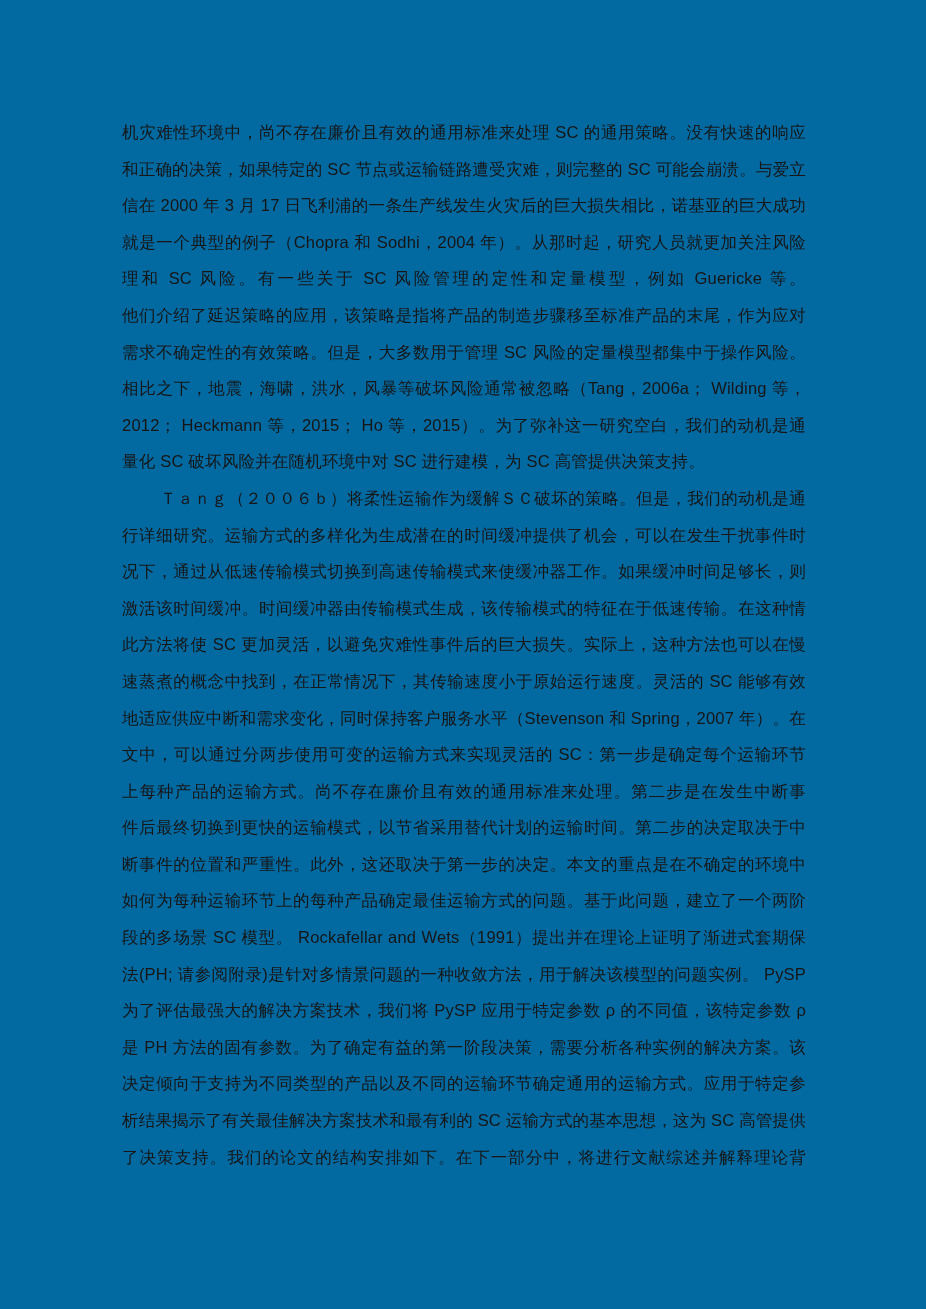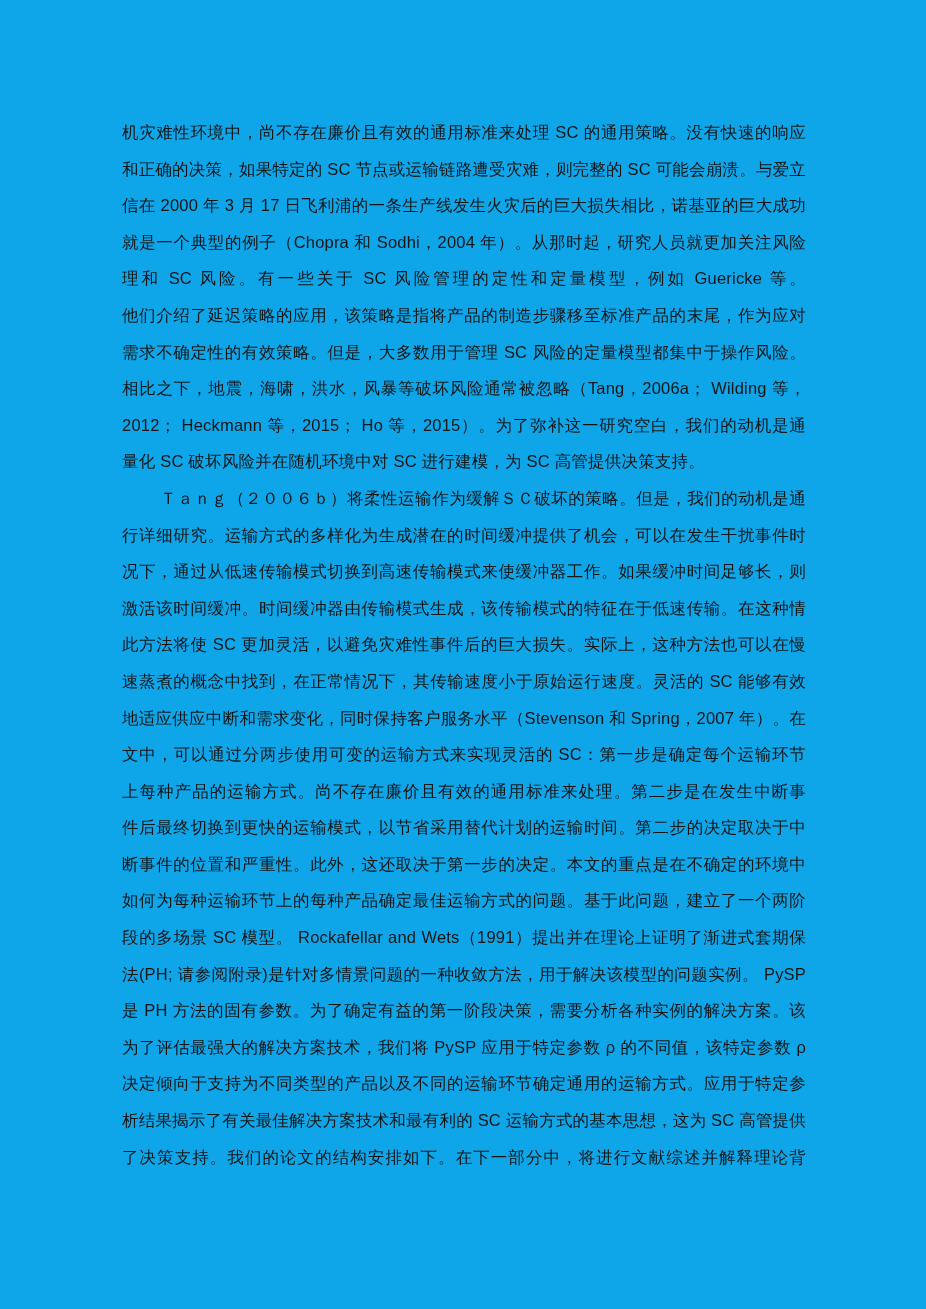--- a/index.html
+++ b/index.html
@@ -13,21 +13,21 @@
     position: relative;
     font-family: "Liberation Sans", "DejaVu Sans", sans-serif;
     overflow: hidden;
   }
   .page {
     position: absolute;
     left: 0;
     top: 0;
     width: 926px;
     height: 1309px;
-    background: #0ea5e9;
+    background: #0369a1;
   }
   .textblock {
     position: absolute;
     left: 122px;
     top: 114px;
     width: 684px;
     color: #161616;
     font-size: 16.5px;
     -webkit-font-smoothing: antialiased;
   }
@@ -76,20 +76,20 @@
         <div class="line">此方法将使 SC 更加灵活，以避免灾难性事件后的巨大损失。实际上，这种方法也可以在慢</div>
         <div class="line">速蒸煮的概念中找到，在正常情况下，其传输速度小于原始运行速度。灵活的 SC 能够有效</div>
         <div class="line">地适应供应中断和需求变化，同时保持客户服务水平（Stevenson 和 Spring，2007 年）。在本</div>
         <div class="line">文中，可以通过分两步使用可变的运输方式来实现灵活的 SC：第一步是确定每个运输环节</div>
         <div class="line">上每种产品的运输方式。尚不存在廉价且有效的通用标准来处理。第二步是在发生中断事</div>
         <div class="line">件后最终切换到更快的运输模式，以节省采用替代计划的运输时间。第二步的决定取决于中</div>
         <div class="line">断事件的位置和严重性。此外，这还取决于第一步的决定。本文的重点是在不确定的环境中</div>
         <div class="line">如何为每种运输环节上的每种产品确定最佳运输方式的问题。基于此问题，建立了一个两阶</div>
         <div class="line">段的多场景 SC 模型。 Rockafellar and Wets（1991）提出并在理论上证明了渐进式套期保值</div>
         <div class="line">法(PH; 请参阅附录)是针对多情景问题的一种收敛方法，用于解决该模型的问题实例。 PySP</div>
+        <div class="line">为了评估最强大的解决方案技术，我们将 PySP 应用于特定参数 ρ 的不同值，该特定参数 ρ</div>
         <div class="line">是 PH 方法的固有参数。为了确定有益的第一阶段决策，需要分析各种实例的解决方案。该</div>
-        <div class="line">为了评估最强大的解决方案技术，我们将 PySP 应用于特定参数 ρ 的不同值，该特定参数 ρ</div>
         <div class="line">决定倾向于支持为不同类型的产品以及不同的运输环节确定通用的运输方式。应用于特定参数</div>
         <div class="line">析结果揭示了有关最佳解决方案技术和最有利的 SC 运输方式的基本思想，这为 SC 高管提供</div>
         <div class="line para-end">了决策支持。我们的论文的结构安排如下。在下一部分中，将进行文献综述并解释理论背景。</div>
       </div>
   </div>
 </div>
 
 </body></html>

